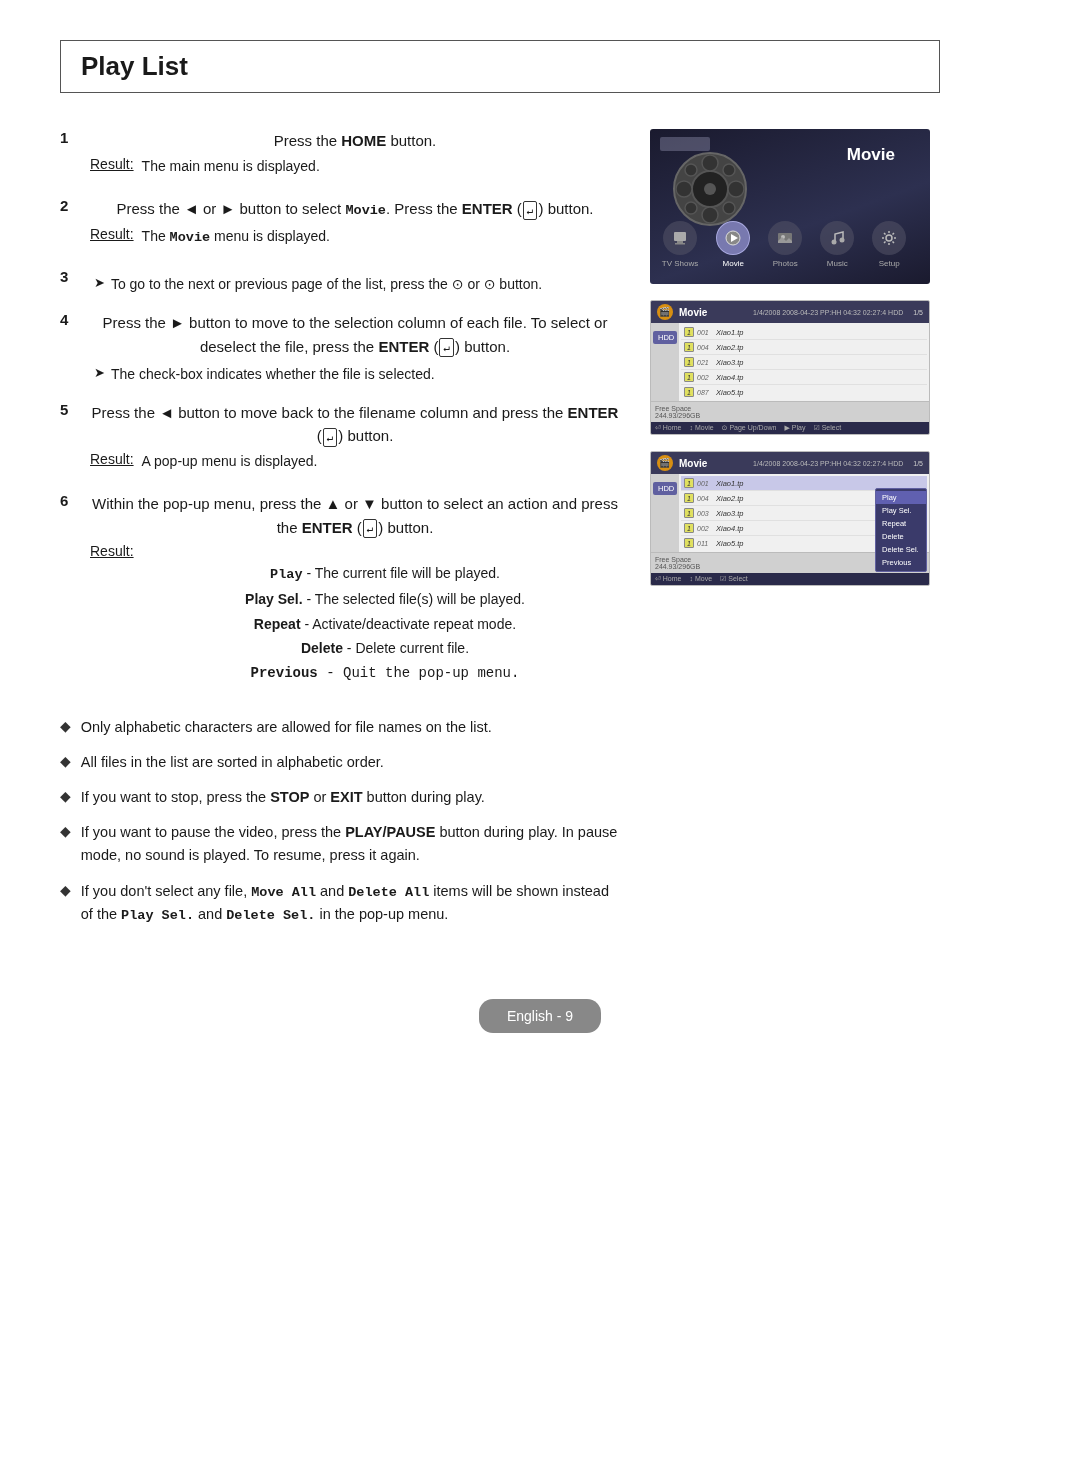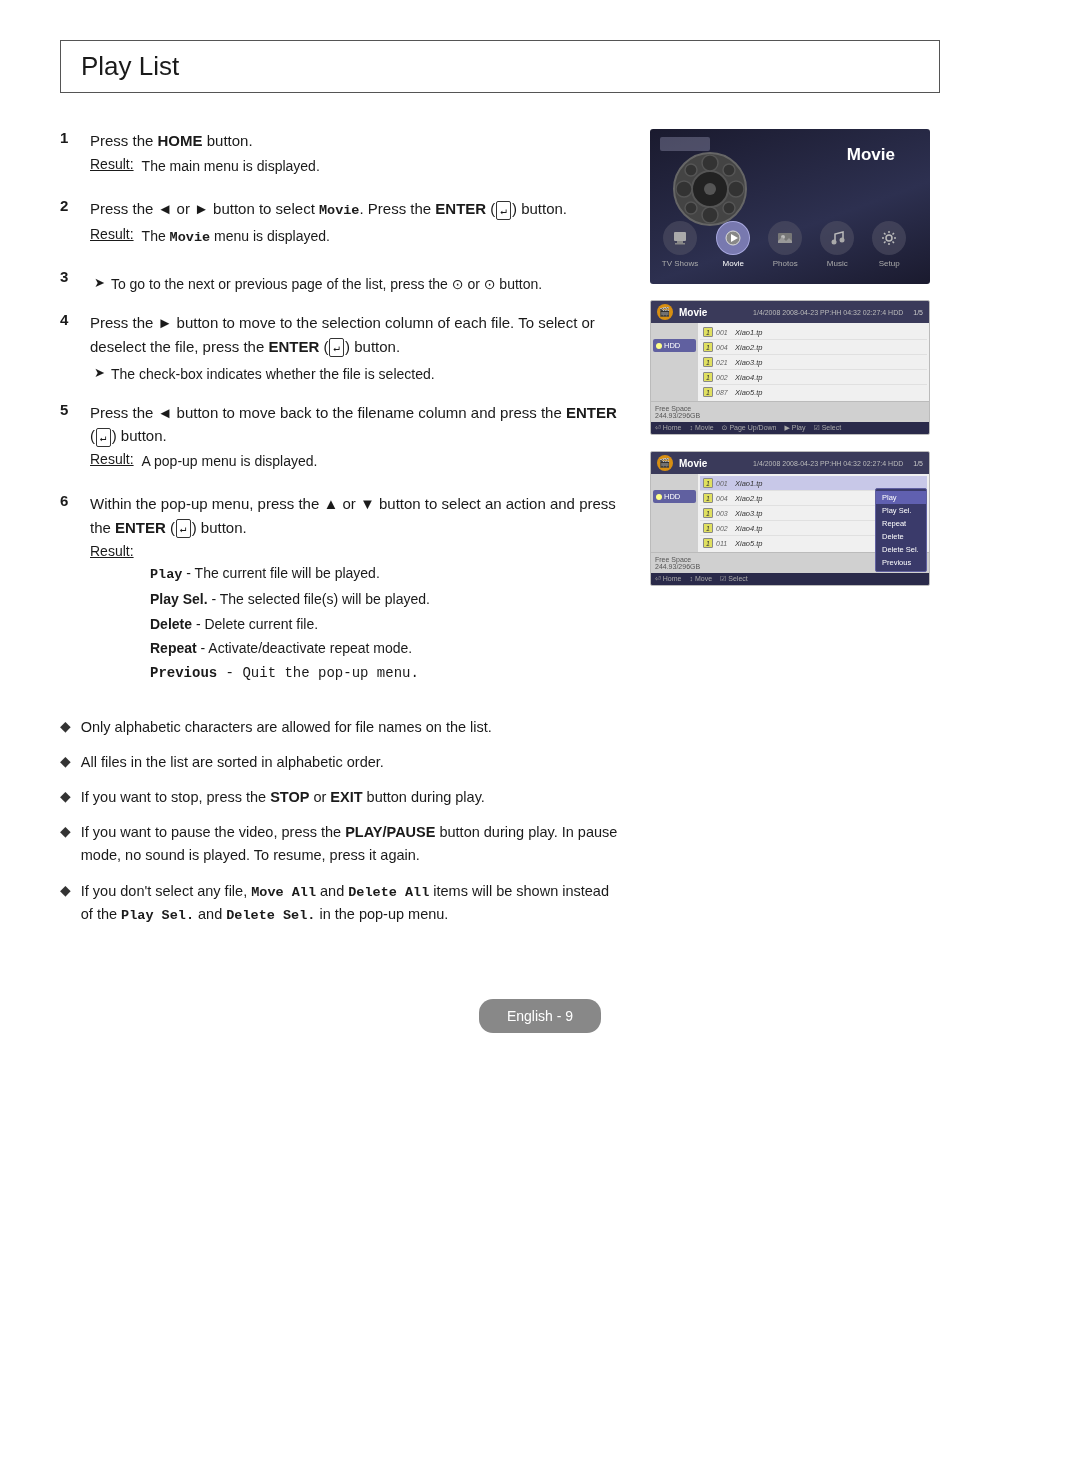--- a/index.html
+++ b/index.html
@@ -17,21 +17,21 @@
     .page-title-box {
       border: 1.5px solid #555;
       padding: 10px 20px;
       margin-bottom: 36px;
       display: inline-block;
       min-width: 880px;
     }
 
     .page-title {
       font-size: 26px;
-      font-weight: normal;
+      font-weight: bold;
       color: #1a1a1a;
     }
 
     .main-content {
       display: flex;
       gap: 30px;
     }
 
     .instructions {
       flex: 1;
@@ -58,20 +58,21 @@
       min-width: 18px;
     }
 
     .step-content {
       flex: 1;
     }
 
     .step-content p {
       margin-bottom: 4px;
       line-height: 1.55;
+      text-align: center;
     }
 
     .result-line {
       display: flex;
       gap: 8px;
       margin-bottom: 4px;
     }
 
     .result-label {
       text-decoration: underline;
@@ -271,23 +272,23 @@
       font-size: 7px;
       color: #bbb;
     }
 
     .ss-body {
       display: flex;
       background: #f0f0f0;
     }
 
     .ss-sidebar {
-      width: 47px;
+      width: 28px;
       background: #d0d0d0;
-      padding: 16px 2px;
+      padding: 8px 2px;
       font-size: 7.5px;
       color: #333;
       font-family: Arial, sans-serif;
     }
 
     .ss-sidebar-item {
       padding: 2px 3px;
       margin-bottom: 2px;
       border-radius: 2px;
       display: flex;
@@ -489,22 +490,22 @@
     <div class="step">
       <span class="step-num">6</span>
       <div class="step-content">
         <p>Within the pop-up menu, press the ▲ or ▼ button to select an action and press the <strong>ENTER</strong> (<span class="enter-icon">↵</span>) button.</p>
         <div class="result-line">
           <span class="result-label">Result:</span>
         </div>
         <div style="margin-left: 60px; margin-top: 2px;">
           <p style="margin-bottom: 3px; font-size:14px;"><code>Play</code> - The current file will be played.</p>
           <p style="margin-bottom: 3px; font-size:14px;"><strong>Play Sel.</strong> - The selected file(s) will be played.</p>
+          <p style="margin-bottom: 3px; font-size:14px;"><strong>Repeat</strong> - Activate/deactivate repeat mode.</p>
           <p style="margin-bottom: 3px; font-size:14px;"><strong>Delete</strong> - Delete current file.</p>
-          <p style="margin-bottom: 3px; font-size:14px;"><strong>Repeat</strong> - Activate/deactivate repeat mode.</p>
           <p style="margin-bottom: 3px; font-size:14px;font-family:Liberation Mono, monospace;"><strong>Previous</strong> - Quit the pop-up menu.</p>
         </div>
       </div>
     </div>
 
     <div class="bullet-section">
       <div class="bullet-item">
         <span class="diamond">◆</span>
         <span class="bullet-text">Only alphabetic characters are allowed for file names on the list.</span>
       </div>

